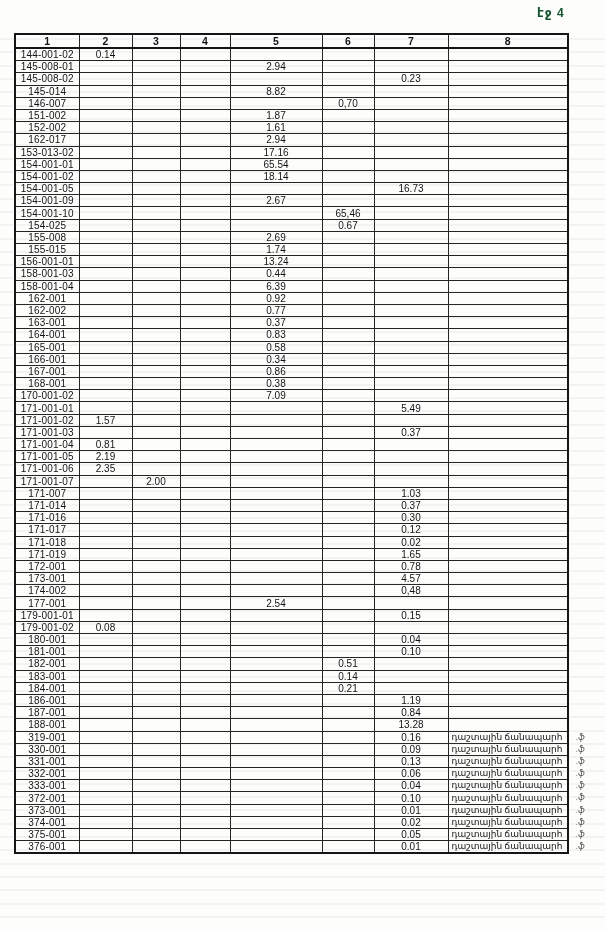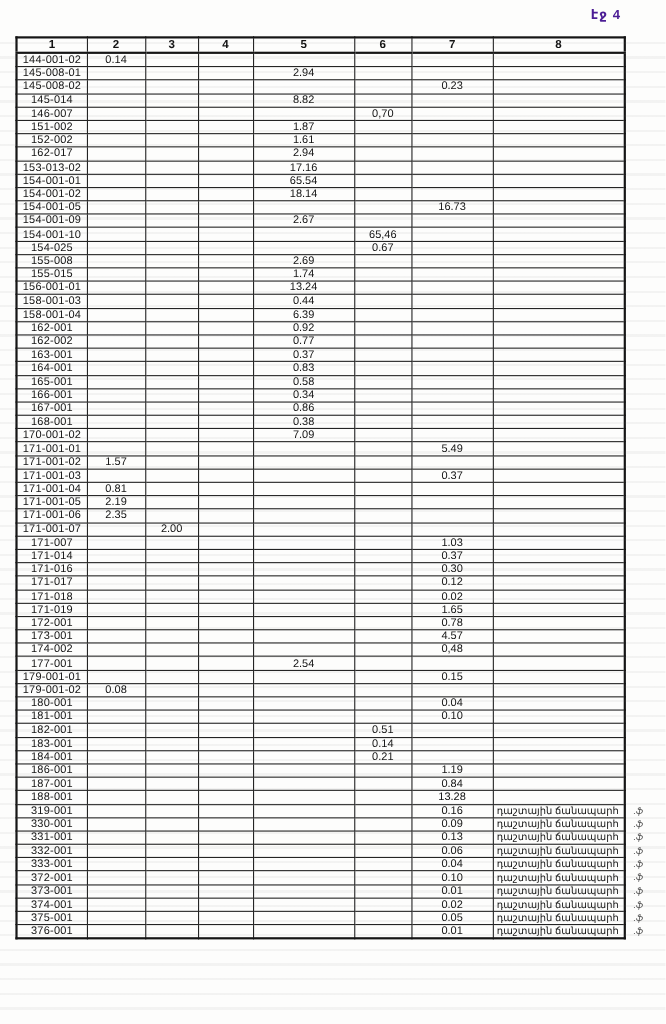--- a/index.html
+++ b/index.html
@@ -18,21 +18,21 @@
   .sheet::after{
     content:"";position:absolute;left:0;top:30px;width:605px;height:895px;
     background:repeating-linear-gradient(180deg,
       rgba(0,0,0,0) 0px, rgba(0,0,0,0) 8px,
       rgba(110,110,110,0.07) 8px, rgba(110,110,110,0.07) 10px,
       rgba(0,0,0,0) 10px, rgba(0,0,0,0) 13.3px);
     pointer-events:none;
   }
   .page-label{
     position:absolute;top:6px;left:537px;
-    font-size:12px;font-weight:bold;letter-spacing:1px;color:#4c1d95;
+    font-size:12px;font-weight:bold;letter-spacing:1px;color:#14532d;
   }
   table.doc{
     position:absolute;left:14px;top:33px;
     width:553px;border-collapse:collapse;table-layout:fixed;
     border:2px solid #151515;
     background:transparent;
   }
   col.c1{width:64px}col.c2{width:53px}col.c3{width:48px}col.c4{width:50px}
   col.c5{width:92px}col.c6{width:52px}col.c7{width:74px}col.c8{width:120px}
   .doc th,.doc td{

